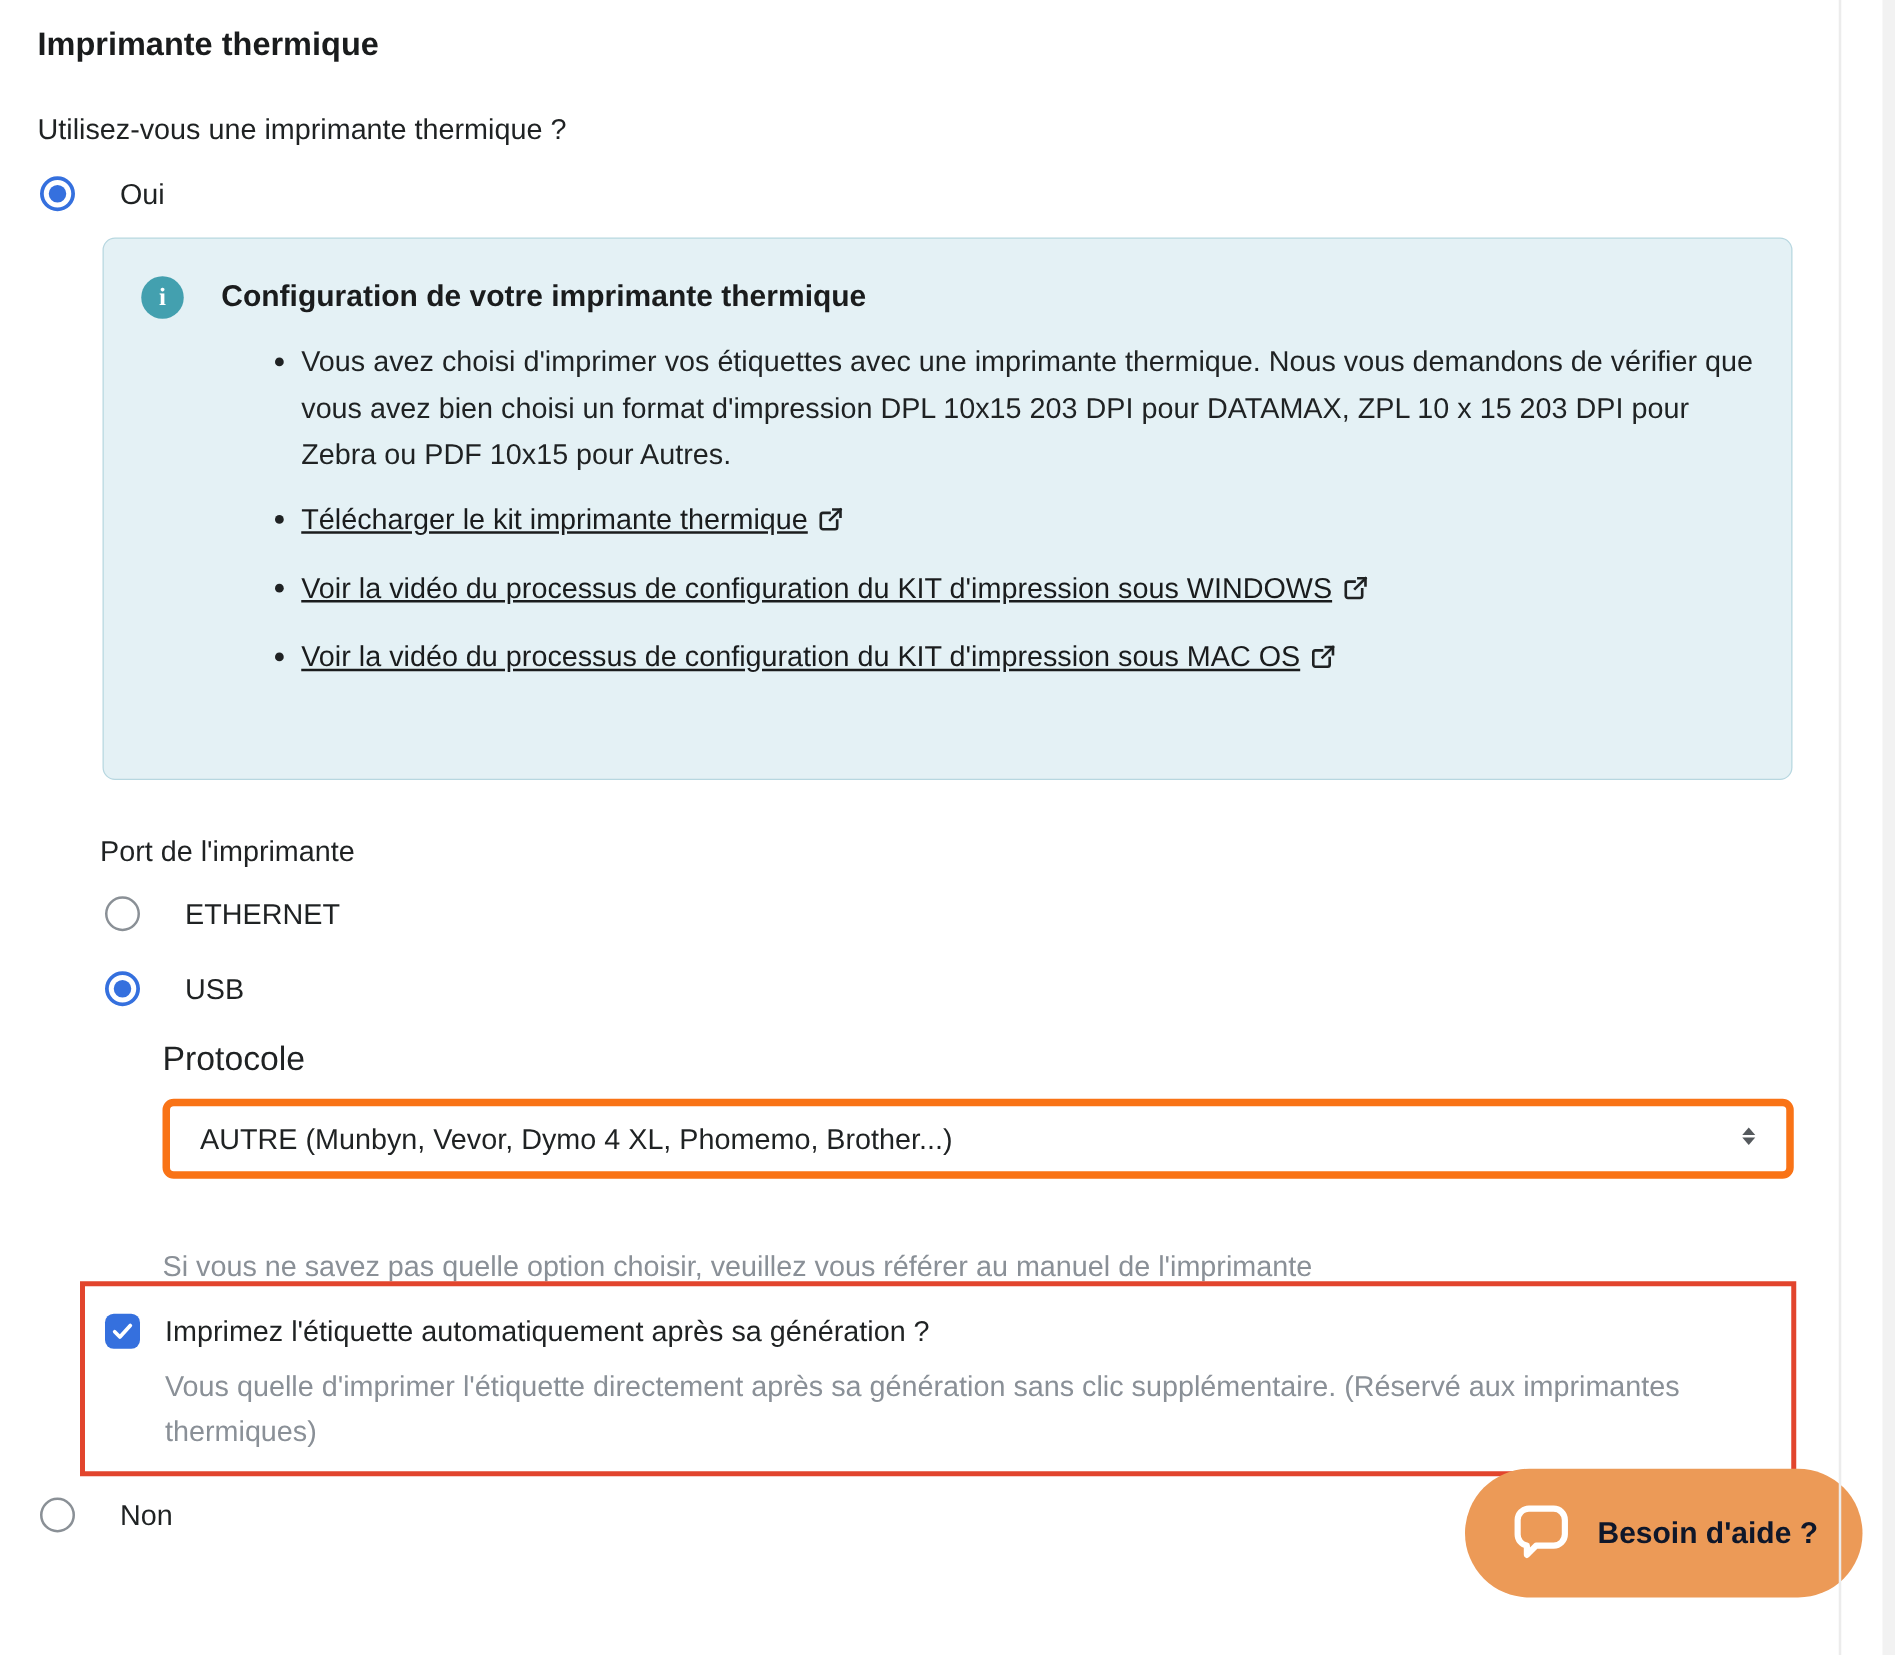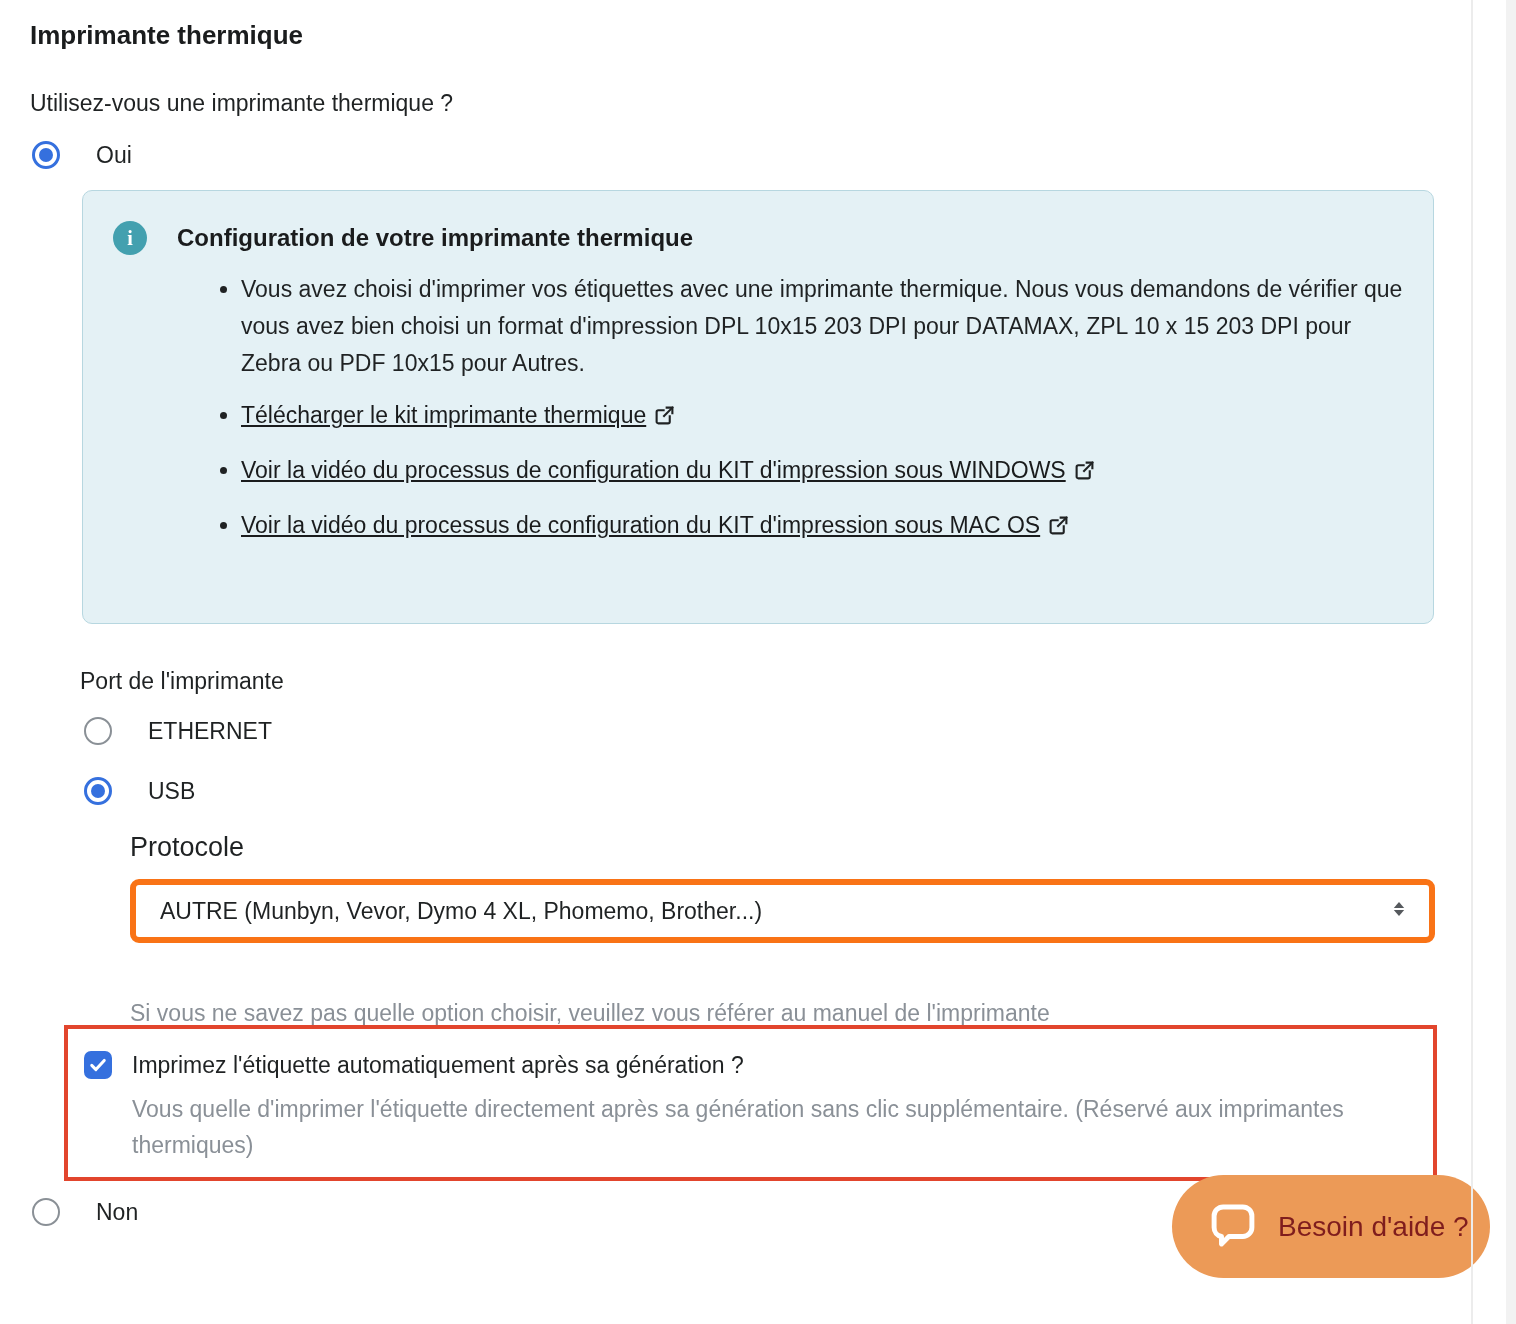--- a/index.html
+++ b/index.html
@@ -88,21 +88,21 @@
     margin: 12px 0 0 48px; font-size:23px; line-height:36px; color:#8a9097;
     max-width: 1290px;
   }
 
   .chat-button {
     position:absolute; left:1172px; top:1175px; width:318px; height:103px;
     background:#ec9a57; border-radius:52px;
     display:flex; align-items:center; gap:20px; padding-left:36px;
     cursor:pointer; border:none;
   }
-  .chat-label { color:#7f1d1d; font-size:28px; font-weight:400; }
+  .chat-label { color:#0f172a; font-size:24px; font-weight:700; }
 
   .card-edge { position:absolute; left:1471px; top:0; width:2px; height:1324px; background:#ececec; }
   .right-strip { position:absolute; left:1506px; top:0; width:10px; height:1324px; background:#f2f2f2; }
 </style>
 </head>
 <body>
 
 <div class="page">
 
   <div class="page-title">Imprimante thermique</div>

